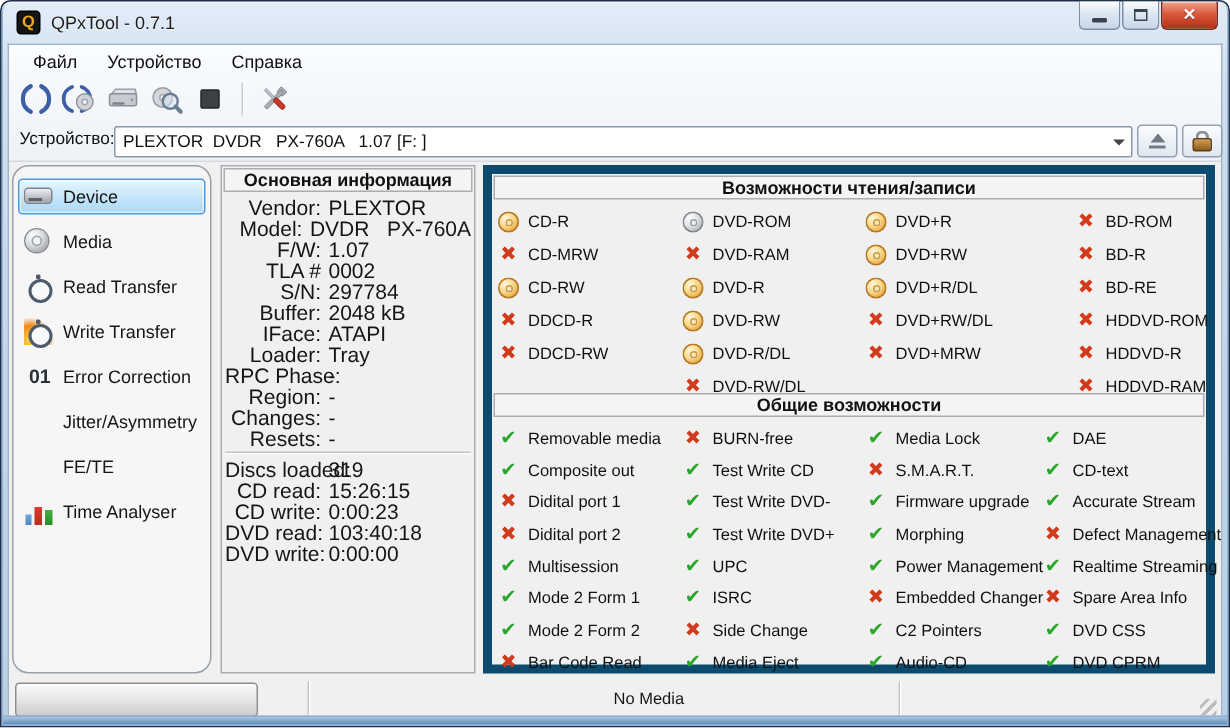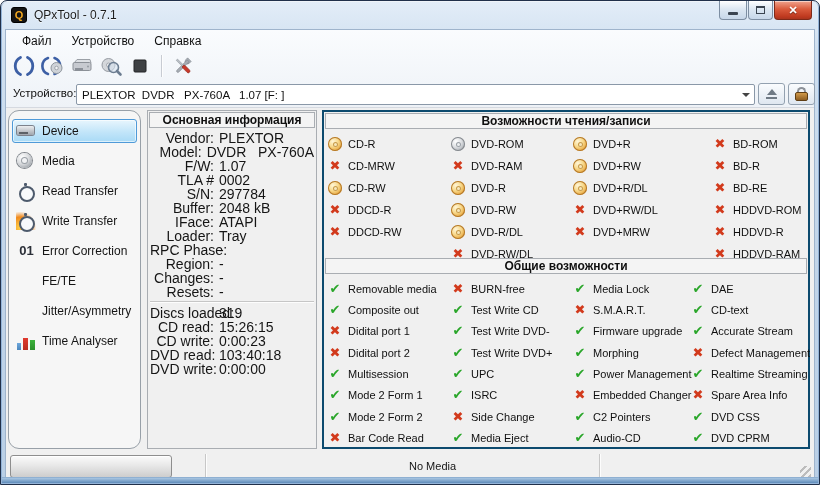--- a/index.html
+++ b/index.html
@@ -81,21 +81,21 @@
   .panel-hdr{position:absolute;left:1px;right:1px;top:1px;height:16px;border:1px solid #a9adb2;background:#f4f4f4;
     font-weight:bold;font-size:12px;line-height:14px;text-align:center;color:#101010;}
   .inforows{position:absolute;left:2px;right:2px;top:20px;}
   .irow{display:flex;height:14px;align-items:center;font-size:14px;color:#151515;}
   .irow .lbl{width:64px;text-align:right;margin-right:5px;white-space:pre;}
   .irow .val{white-space:pre;}
   .isep{position:absolute;left:2px;right:2px;top:190px;height:2px;border-top:1px solid #c6c6c6;border-bottom:1px solid #fdfdfd;}
   .statrows{position:absolute;left:2px;right:2px;top:195px;}
 
   
-  .capspanel{position:absolute;left:316px;top:80px;width:488px;height:339px;border:2px solid #0c4a6e;background:#f0f0f0;}
+  .capspanel{position:absolute;left:316px;top:80px;width:488px;height:339px;border:6px solid #0c4a6e;background:#f0f0f0;}
   .caphdr1{top:1px;} .caphdr2{top:146px;}
   .capcol{position:absolute;width:122px;}
   .rw0{left:4px;top:24px;} .rw1{left:127px;top:24px;} .rw2{left:249px;top:24px;} .rw3{left:389px;top:24px;}
   .gn0{left:4px;top:169px;} .gn1{left:127px;top:169px;} .gn2{left:249px;top:169px;} .gn3{left:367px;top:169px;}
   .cap{display:flex;align-items:center;height:16px;margin-bottom:6px;font-size:11px;color:#101010;white-space:nowrap;}
   .gencol .cap{height:15px;margin-bottom:6.4px;}
   .cap-ico{width:14px;height:14px;position:relative;margin-right:6px;flex:none;}
   .k-write{border-radius:50%;background:radial-gradient(circle at 35% 32%,#fff6d8 0%,#f8d98b 40%,#e8a73f 75%,#c9832a 100%);box-shadow:inset 0 0 0 1px #b3782a;}
   .k-write::after{content:"";position:absolute;left:4.5px;top:4.5px;width:5px;height:5px;border-radius:50%;background:#f6e8bd;box-shadow:inset 0 0 0 1px #c89b4a;}
   .k-read{border-radius:50%;background:radial-gradient(circle at 35% 32%,#ffffff 0%,#dfe1e4 40%,#a8adb3 80%,#8d9298 100%);box-shadow:inset 0 0 0 1px #85898e;}
@@ -229,25 +229,25 @@
         <div class="side-item">
     <span class="s-ico k-stopwatch-flame-icon"></span>
     <span class="s-lbl">Write Transfer</span>
   </div>
         <div class="side-item">
     <span class="s-ico k-error-correction-01-icon"></span>
     <span class="s-lbl">Error Correction</span>
   </div>
         <div class="side-item">
     <span class="s-ico k-none"></span>
+    <span class="s-lbl">Jitter/Asymmetry</span>
+  </div>
+        <div class="side-item">
+    <span class="s-ico k-none"></span>
     <span class="s-lbl">FE/TE</span>
-  </div>
-        <div class="side-item">
-    <span class="s-ico k-none"></span>
-    <span class="s-lbl">Jitter/Asymmetry</span>
   </div>
         <div class="side-item">
     <span class="s-ico k-bar-chart-icon"></span>
     <span class="s-lbl">Time Analyser</span>
   </div>
       </div>
 
     <div class="infopanel">
       <div class="panel-hdr">Основная информация</div>
       <div class="inforows">

